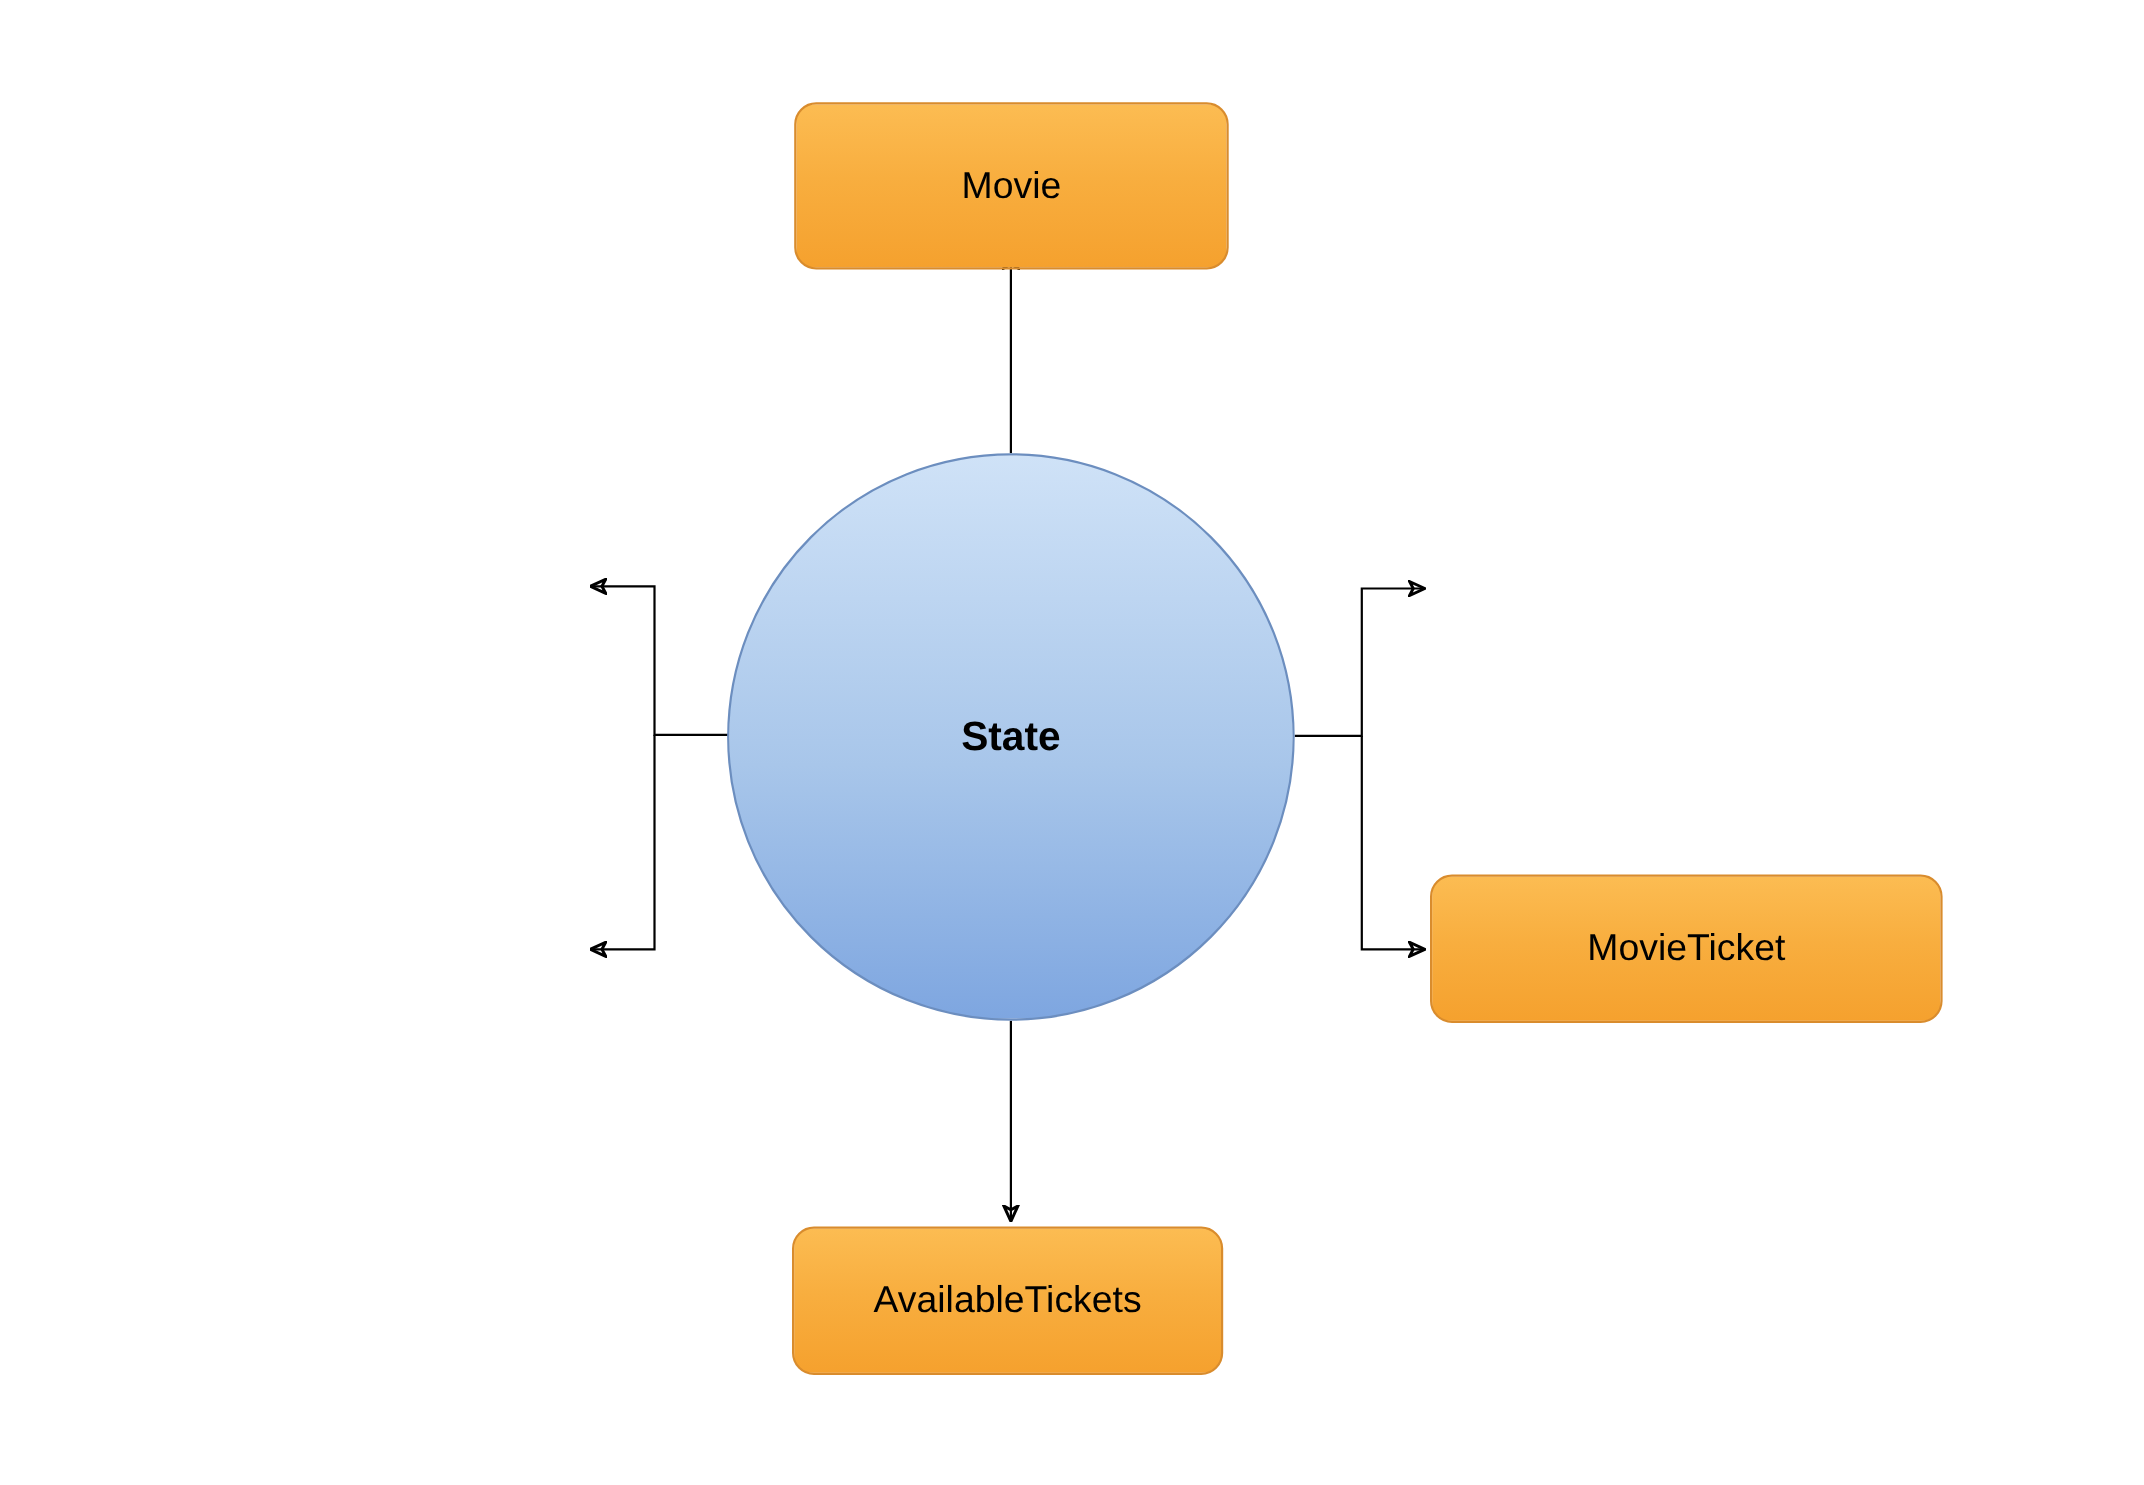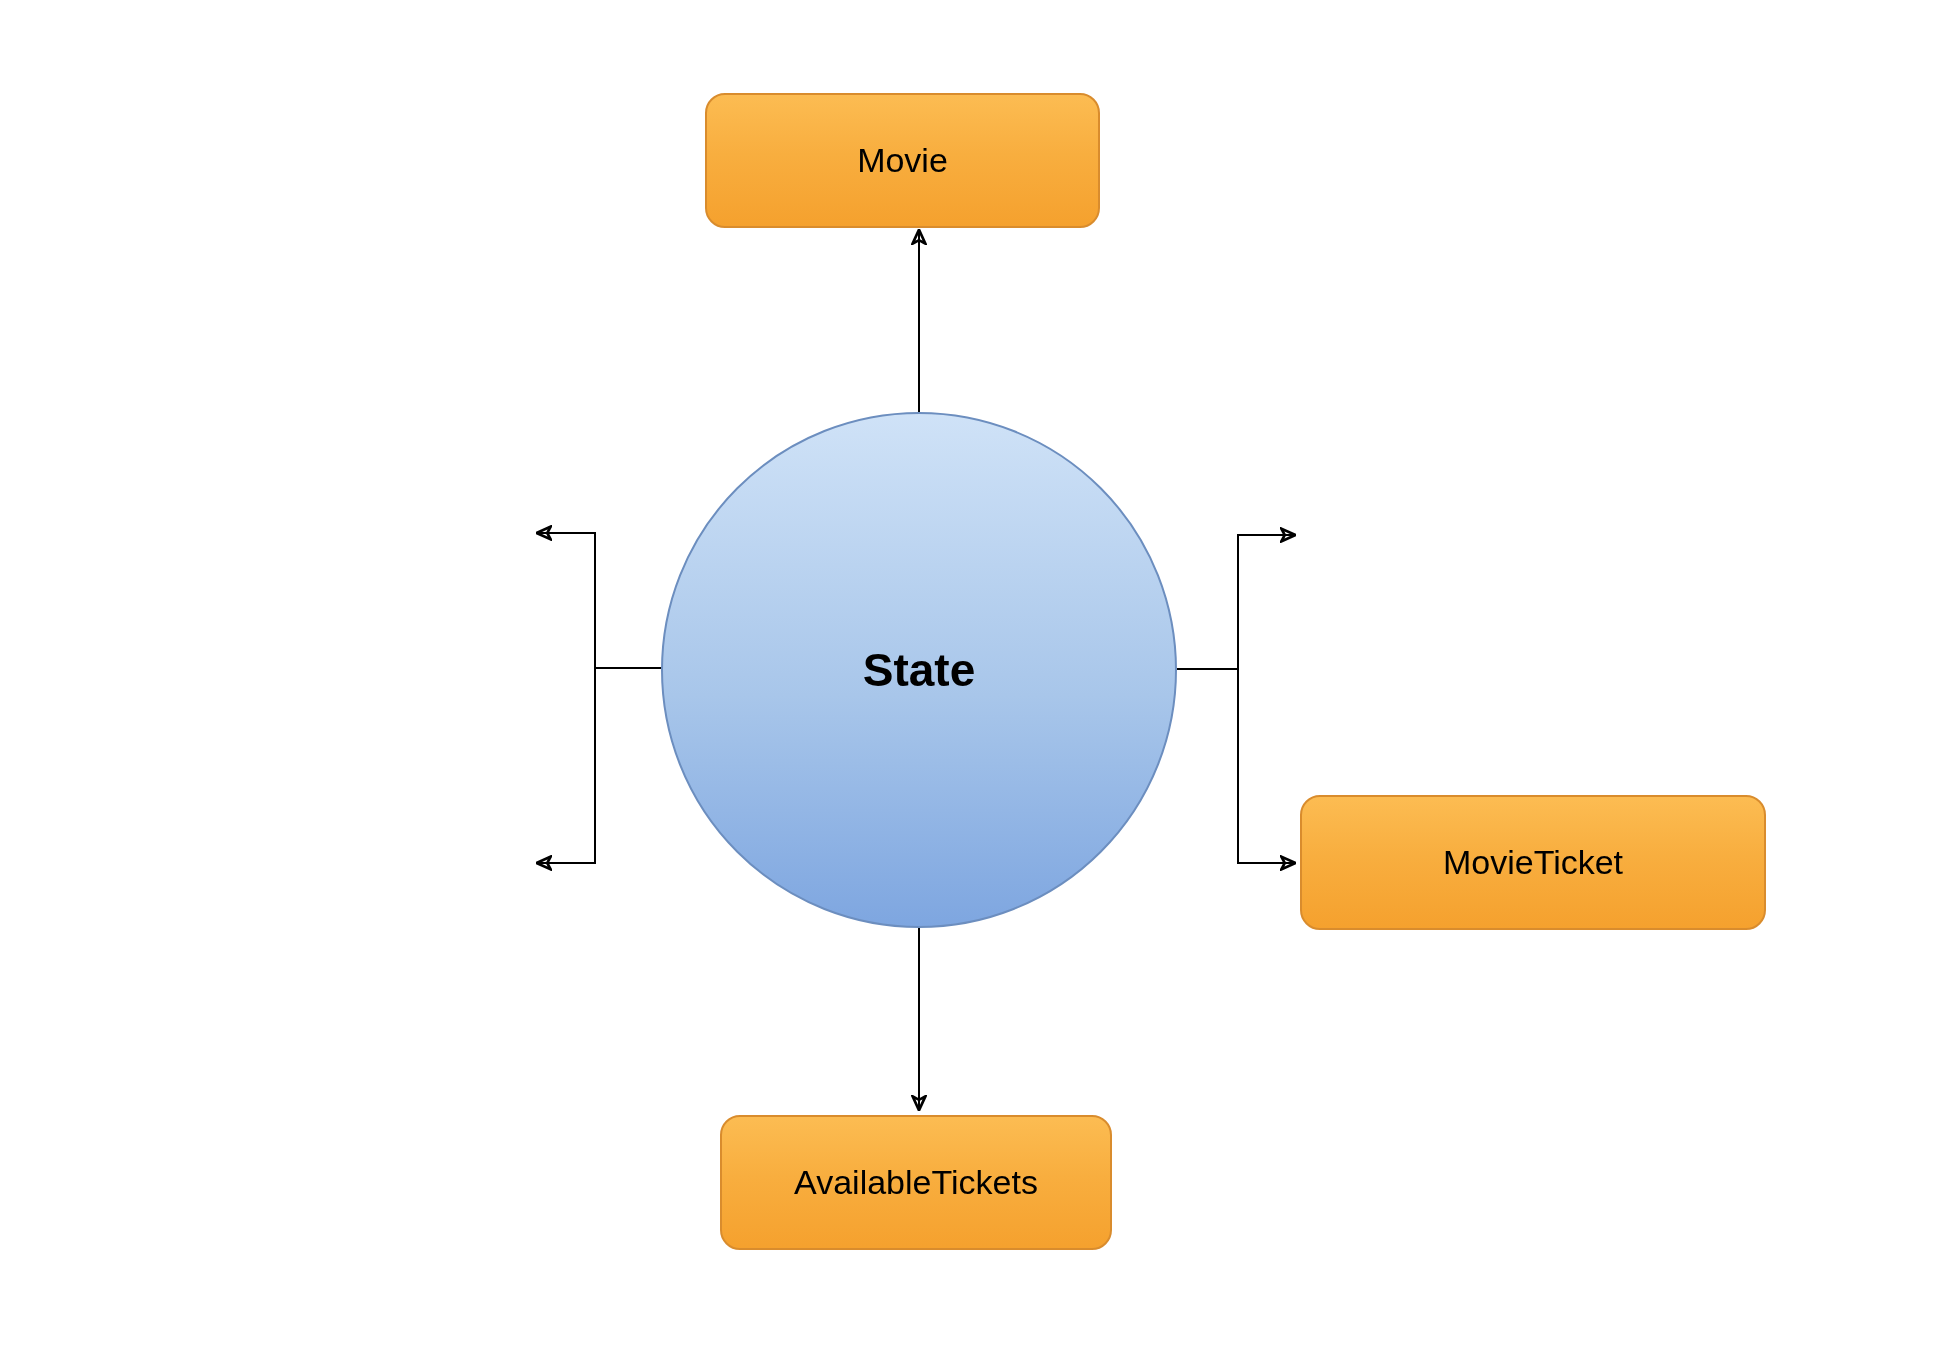--- a/index.html
+++ b/index.html
@@ -33,40 +33,40 @@
     border: 2px solid #D98C2D;
     border-radius: 20px;
     background: linear-gradient(180deg, #FCBC52 0%, #F8AE3F 45%, #F5A12E 100%);
     display: flex;
     align-items: center;
     justify-content: center;
     font-size: 34px;
     color: #000000;
     text-align: center;
   }
-  .node-movie            { left: 705px;  top: 93px;   width: 395px; height: 135px; }
+  .node-movie            { left: 722px;  top: 93px;   width: 395px; height: 152px; }
   .node-shopping-cart    { left: 132px;  top: 467px;  width: 400px; height: 133px; }
   .node-shopping-cart-item{ left: 132px; top: 797px;  width: 400px; height: 133px; }
   .node-movie-room       { left: 1300px; top: 465px;  width: 398px; height: 135px; }
   .node-movie-ticket     { left: 1300px; top: 795px;  width: 466px; height: 135px; }
   .node-available-tickets{ left: 720px;  top: 1115px; width: 392px; height: 135px; }
   .center-node {
     position: absolute;
     box-sizing: border-box;
     left: 661px;
     top: 412px;
     width: 516px;
     height: 516px;
     border-radius: 50%;
     border: 2px solid #6C8EBF;
     background: linear-gradient(180deg, #CFE2F7 0%, #A8C6EA 55%, #7EA6E0 100%);
     display: flex;
     align-items: center;
     justify-content: center;
-    font-size: 46px;
+    font-size: 37px;
     font-weight: bold;
     color: #000000;
   }
 </style>
 </head>
 <body>
 
 <div class="canvas">
 
   <svg class="connector-layer" viewBox="0 0 1949 1350" xmlns="http://www.w3.org/2000/svg">

